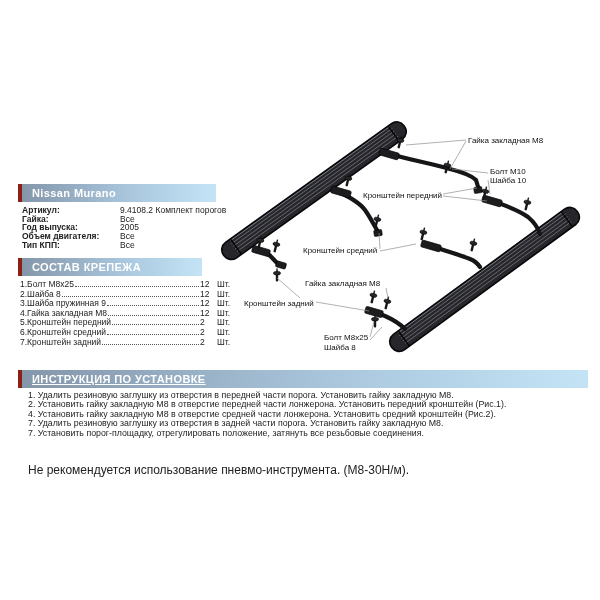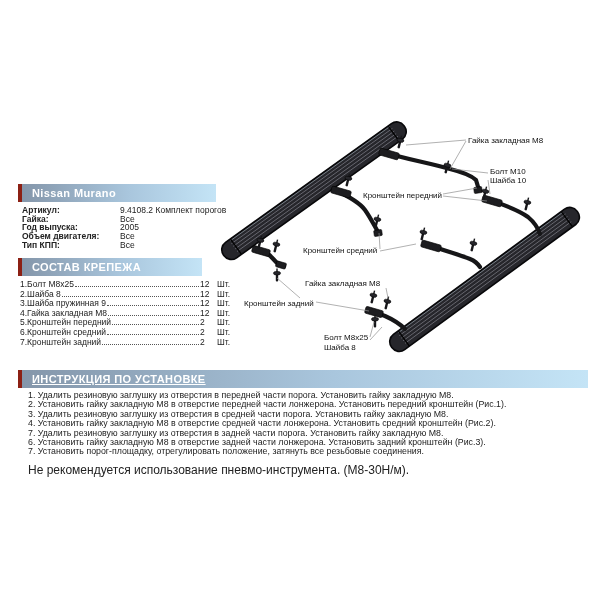--- a/index.html
+++ b/index.html
@@ -238,22 +238,20 @@
     <text class="dlabel" x="324" y="350">Шайба 8</text>
   </svg>
 
   <div class="band" id="band-instructions">
     <span>ИНСТРУКЦИЯ ПО УСТАНОВКЕ</span>
   </div>
 
   <div class="steps">
     <div class="step">1. Удалить резиновую заглушку из отверстия в передней части порога. Установить гайку закладную М8.</div>
     <div class="step">2. Установить гайку закладную М8 в отверстие передней части лонжерона. Установить передний кронштейн (Рис.1).</div>
-    <div class="step">3. Удалить резиновую заглушку из отверстия в средней части порога. Установить гайку закладную М8.</div>
     <div class="step">4. Установить гайку закладную М8 в отверстие средней части лонжерона. Установить средний кронштейн (Рис.2).</div>
     <div class="step">7. Удалить резиновую заглушку из отверстия в задней части порога. Установить гайку закладную М8.</div>
-    <div class="step">6. Установить гайку закладную М8 в отверстие задней части лонжерона. Установить задний кронштейн (Рис.3).</div>
     <div class="step">7. Установить порог-площадку, отрегулировать положение, затянуть все резьбовые соединения.</div>
   </div>
 
   <div class="note">Не рекомендуется использование пневмо-инструмента. (М8-30Н/м).</div>
 
 </div>
 
 </body></html>

